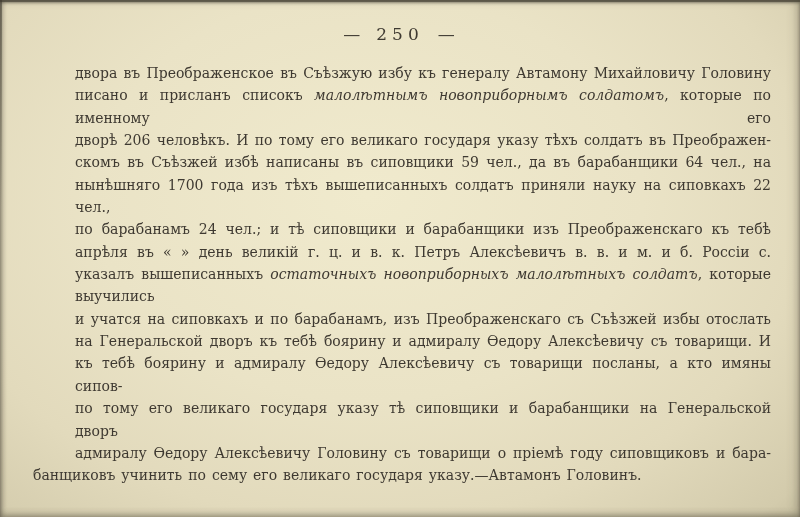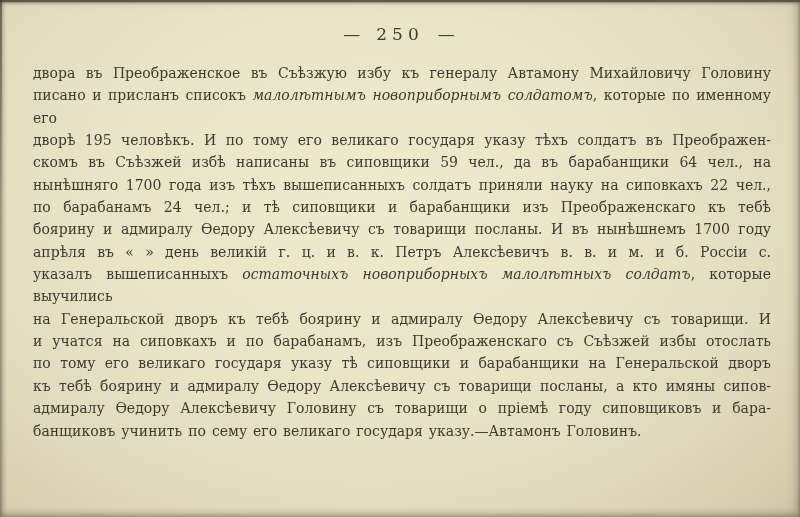--- a/index.html
+++ b/index.html
@@ -45,46 +45,46 @@
     line-height: 22.35px;
     word-spacing: 1.5px;
   }
   .line {
     white-space: normal;
     min-height: 22.35px;
   }
   .line.just {
     text-align: justify;
     text-align-last: justify;
+    margin-left: 42px;
   }
   .line .it {
     font-style: italic;
   }
 </style>
 </head>
 <body>
 
 <div class="page">
   <div class="scan-edge-top"></div>
   <div class="scan-edge-left"></div>
 
   <div class="page-header">
     <span class="dash">—</span><span class="num">250</span><span class="dash">—</span>
   </div>
 
   <div class="text-block">
       <div class="line just"><span class="">двора въ Преображенское въ Съѣзжую избу къ генералу Автамону Михайловичу Головину</span></div>
       <div class="line just"><span class="">писано и присланъ списокъ </span><span class="it">малолѣтнымъ новоприборнымъ солдатомъ</span><span class="">, которые по именному его</span></div>
-      <div class="line just"><span class="">дворѣ 195 человѣкъ. И по тому его великаго государя указу тѣхъ солдатъ въ Преображен-</span></div>
+      <div class="line just"><span class="">дворѣ 206 человѣкъ. И по тому его великаго государя указу тѣхъ солдатъ въ Преображен-</span></div>
       <div class="line just"><span class="">скомъ въ Съѣзжей избѣ написаны въ сиповщики 59 чел., да въ барабанщики 64 чел., на</span></div>
       <div class="line just"><span class="">нынѣшняго 1700 года изъ тѣхъ вышеписанныхъ солдатъ приняли науку на сиповкахъ 22 чел.,</span></div>
       <div class="line just"><span class="">по барабанамъ 24 чел.; и тѣ сиповщики и барабанщики изъ Преображенскаго къ тебѣ</span></div>
-      <div class="line just"><span class="">боярину и адмиралу Ѳедору Алексѣевичу съ товарищи посланы. И въ нынѣшнемъ 1700 году</span></div>
       <div class="line just"><span class="">апрѣля въ « » день великій г. ц. и в. к. Петръ Алексѣевичъ в. в. и м. и б. Россіи с.</span></div>
       <div class="line just"><span class="">указалъ вышеписанныхъ </span><span class="it">остаточныхъ новоприборныхъ малолѣтныхъ солдатъ</span><span class="">, которые выучились</span></div>
+      <div class="line just"><span class="">и учатся на сиповкахъ и по барабанамъ, изъ Преображенскаго съ Съѣзжей избы отослать</span></div>
       <div class="line just"><span class="">на Генеральской дворъ къ тебѣ боярину и адмиралу Ѳедору Алексѣевичу съ товарищи. И</span></div>
-      <div class="line just"><span class="">и учатся на сиповкахъ и по барабанамъ, изъ Преображенскаго съ Съѣзжей избы отослать</span></div>
+      <div class="line just"><span class="">къ тебѣ боярину и адмиралу Ѳедору Алексѣевичу съ товарищи посланы, а кто имяны сипов-</span></div>
       <div class="line just"><span class="">по тому его великаго государя указу тѣ сиповщики и барабанщики на Генеральской дворъ</span></div>
-      <div class="line just"><span class="">къ тебѣ боярину и адмиралу Ѳедору Алексѣевичу съ товарищи посланы, а кто имяны сипов-</span></div>
       <div class="line just"><span class="">адмиралу Ѳедору Алексѣевичу Головину съ товарищи о пріемѣ году сиповщиковъ и бара-</span></div>
       <div class="line"><span class="">банщиковъ учинить по сему его великаго государя указу.—Автамонъ Головинъ.</span></div>
     </div>
 </div>
 
 </body></html>

